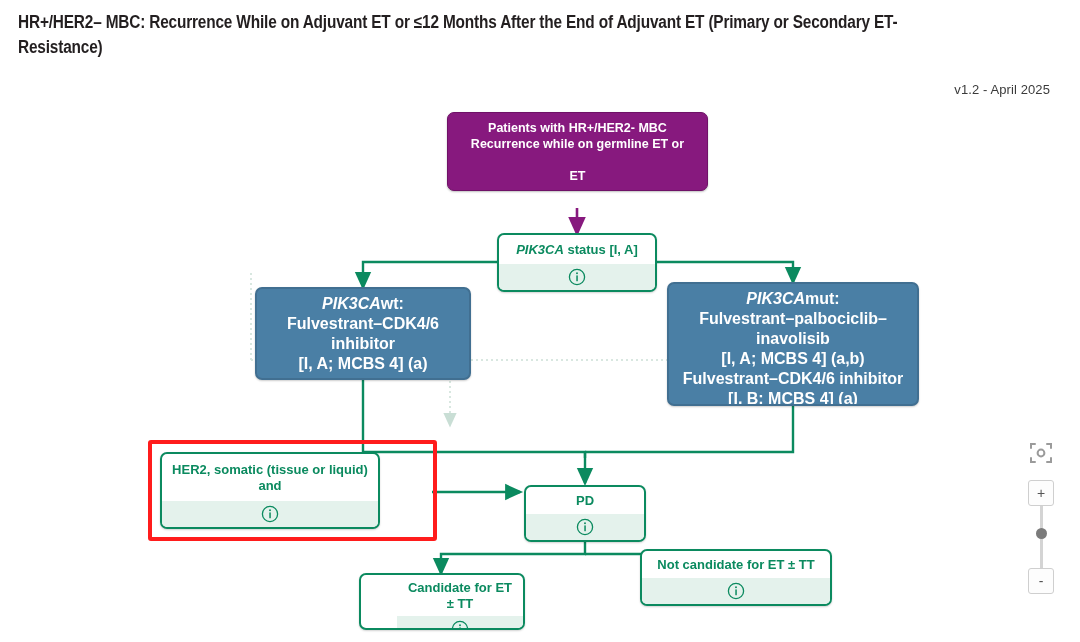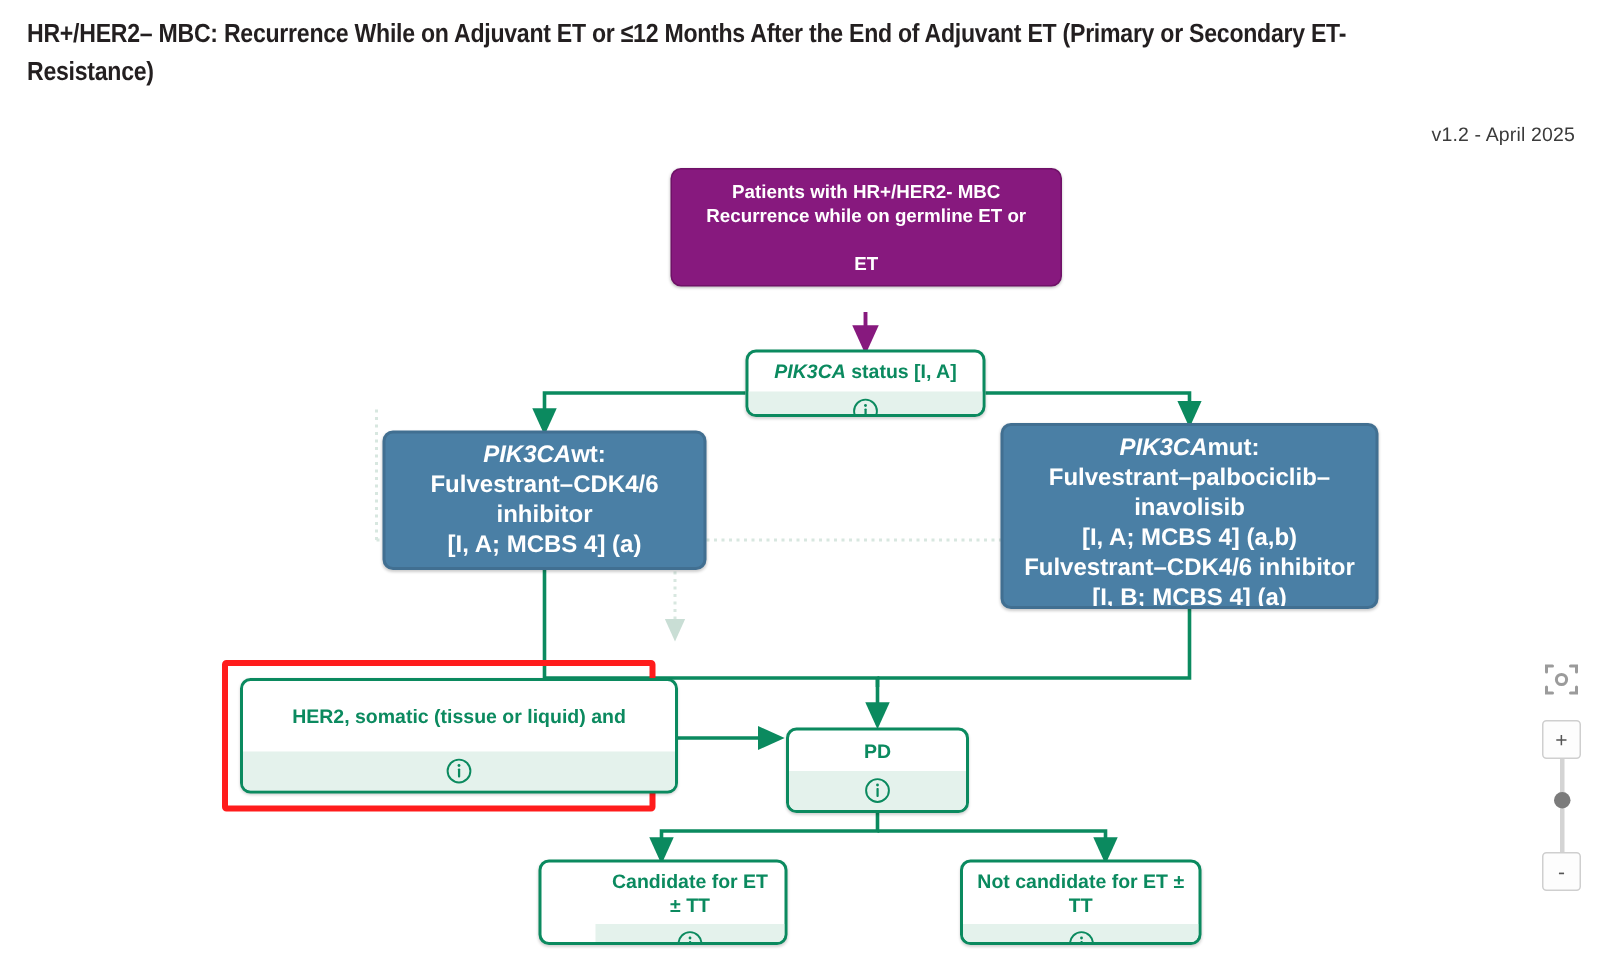--- a/index.html
+++ b/index.html
@@ -271,21 +271,21 @@
     <div class="node-title">
       <span>
         <span>Patients with HR+/HER2- MBC</span><br>
         <span>Recurrence while on germline ET or</span><br>
         <br>
         <span>ET</span>
       </span>
     </div>
   </div>
 
-  <div class="node green" style="left:497px; top:138px; width:160px; height:45px;">
+  <div class="node green" style="left:497px; top:138px; width:160px; height:59px;">
     <div class="node-title">
       <span>
         <span class="gene">PIK3CA</span><span> status [I, A]</span>
       </span>
     </div>
     <div class="node-info">
       <svg class="info-icon" width="18" height="18" viewBox="0 0 18 18">
         <circle cx="9" cy="9" r="7.6" fill="none" stroke="#0b8a5f" stroke-width="1.3"></circle>
         <circle cx="9" cy="5.3" r="0.95" fill="#0b8a5f"></circle>
         <rect x="8.3" y="7.3" width="1.5" height="6" rx="0.6" fill="#0b8a5f"></rect>
@@ -322,21 +322,21 @@
     </div>
     <div class="node-info">
       <svg class="info-icon" width="18" height="18" viewBox="0 0 18 18">
         <circle cx="9" cy="9" r="7.6" fill="none" stroke="#0b8a5f" stroke-width="1.3"></circle>
         <circle cx="9" cy="5.3" r="0.95" fill="#0b8a5f"></circle>
         <rect x="8.3" y="7.3" width="1.5" height="6" rx="0.6" fill="#0b8a5f"></rect>
       </svg>
     </div>
   </div>
 
-  <div class="node green" style="left:160px; top:357px; width:292px; height:77px;">
+  <div class="node green" style="left:160px; top:357px; width:220px; height:77px;">
     <div class="node-title">
       <span>
         <span>HER2, somatic (tissue or liquid) and</span><br>
       </span>
     </div>
     <div class="node-info">
       <svg class="info-icon" width="18" height="18" viewBox="0 0 18 18">
         <circle cx="9" cy="9" r="7.6" fill="none" stroke="#0b8a5f" stroke-width="1.3"></circle>
         <circle cx="9" cy="5.3" r="0.95" fill="#0b8a5f"></circle>
         <rect x="8.3" y="7.3" width="1.5" height="6" rx="0.6" fill="#0b8a5f"></rect>
@@ -359,21 +359,21 @@
     <div class="node-title">Candidate for ET ± TT</div>
     <div class="node-info">
       <svg class="info-icon" width="18" height="18" viewBox="0 0 18 18">
         <circle cx="9" cy="9" r="7.6" fill="none" stroke="#0b8a5f" stroke-width="1.3"></circle>
         <circle cx="9" cy="5.3" r="0.95" fill="#0b8a5f"></circle>
         <rect x="8.3" y="7.3" width="1.5" height="6" rx="0.6" fill="#0b8a5f"></rect>
       </svg>
     </div>
   </div>
 
-  <div class="node green" style="left:640px; top:478px; width:161px; height:57px;">
+  <div class="node green" style="left:640px; top:454px; width:192px; height:57px;">
     <div class="node-title">Not candidate for ET ± TT</div>
     <div class="node-info">
       <svg class="info-icon" width="18" height="18" viewBox="0 0 18 18">
         <circle cx="9" cy="9" r="7.6" fill="none" stroke="#0b8a5f" stroke-width="1.3"></circle>
         <circle cx="9" cy="5.3" r="0.95" fill="#0b8a5f"></circle>
         <rect x="8.3" y="7.3" width="1.5" height="6" rx="0.6" fill="#0b8a5f"></rect>
       </svg>
     </div>
   </div>
 

